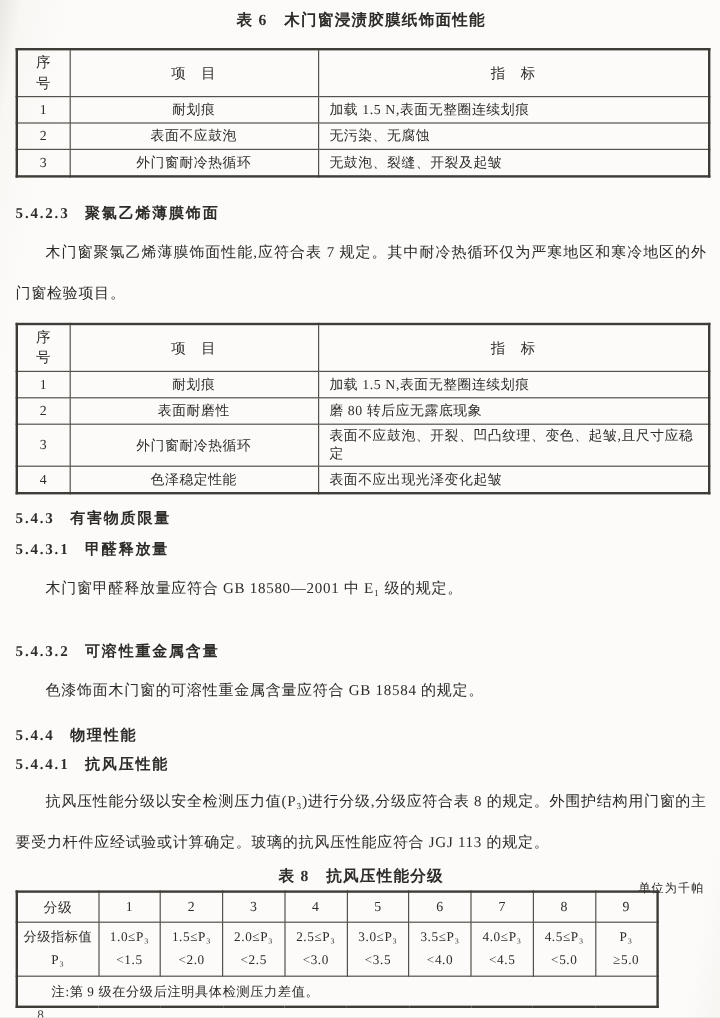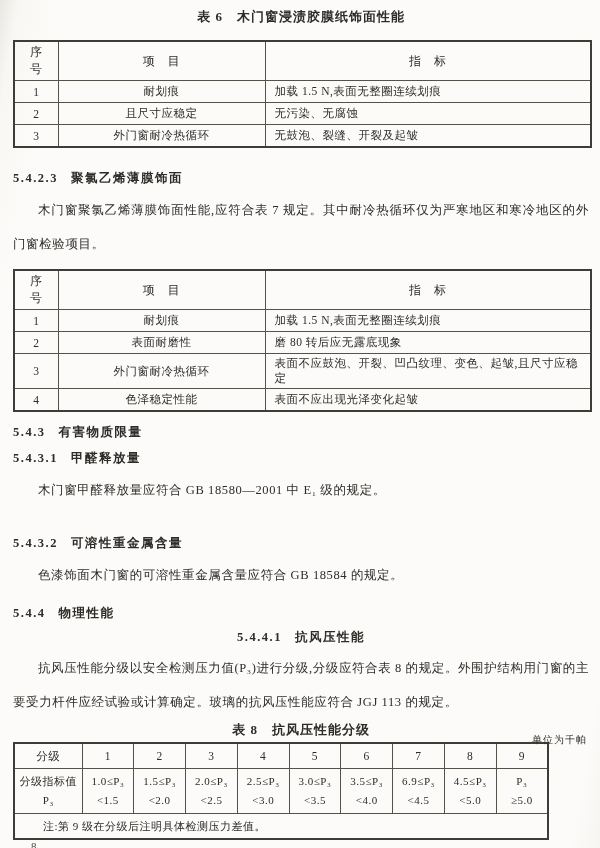--- a/index.html
+++ b/index.html
@@ -43,21 +43,21 @@
   }
   #h5423{margin-top:22px;}
   #p5423{margin-top:6px;}
   #t7-title{margin-top:2px;}
   #h543{margin-top:12px;}
   #h5431{margin-top:9px;}
   #p5431{margin-top:6px;}
   #h5432{margin-top:28px;}
   #p5432{margin-top:6px;}
   #h544{margin-top:13px;}
-  #h5441{margin-top:7px;text-align:center;}
+  #h5441{margin-top:7px;}
   #p5441{margin-top:5px;}
   .t8-titlebar{position:relative;margin-top:2px;height:18px;}
   .t8-titlebar .tbl-title{height:18px;}
   .unit{
     position:absolute;right:2px;top:12px;font-size:10px;font-weight:normal;
     letter-spacing:1px;
   }
   .t8{margin-top:3px;font-size:11px;}
   .t8 col.c-lab{width:68px;}
   .t8 th{height:20px;font-size:11.5px;}
@@ -92,21 +92,21 @@
         <th>项　目</th>
         <th>指　标</th>
       </tr>
       <tr>
         <td>1</td>
         <td>耐划痕</td>
         <td class="l">加载 1.5 N,表面无整圈连续划痕</td>
       </tr>
       <tr>
         <td>2</td>
-        <td>且尺寸应稳定</td>
+        <td>表面不应鼓泡</td>
         <td class="l">无污染、无腐蚀</td>
       </tr>
       <tr>
         <td>3</td>
         <td>外门窗耐冷热循环</td>
         <td class="l">无鼓泡、裂缝、开裂及起皱</td>
       </tr>
     </tbody>
       </table>
 
@@ -228,21 +228,21 @@
             </td>
         <td class="two">
               <div>3.0≤P₃</div>
               <div>&lt;3.5</div>
             </td>
         <td class="two">
               <div>3.5≤P₃</div>
               <div>&lt;4.0</div>
             </td>
         <td class="two">
-              <div>6.9≤P₃</div>
+              <div>4.0≤P₃</div>
               <div>&lt;4.5</div>
             </td>
         <td class="two">
               <div>4.5≤P₃</div>
               <div>&lt;5.0</div>
             </td>
         <td class="two">
               <div>P₃</div>
               <div>≥5.0</div>
             </td>

